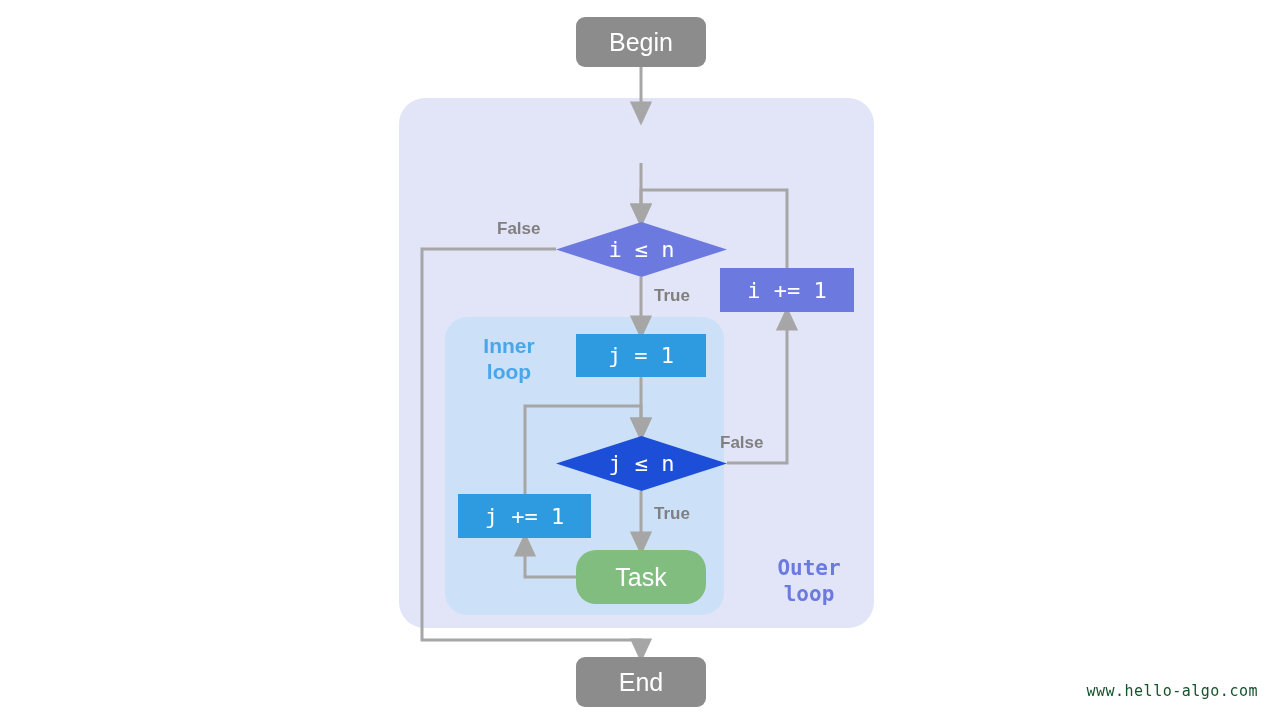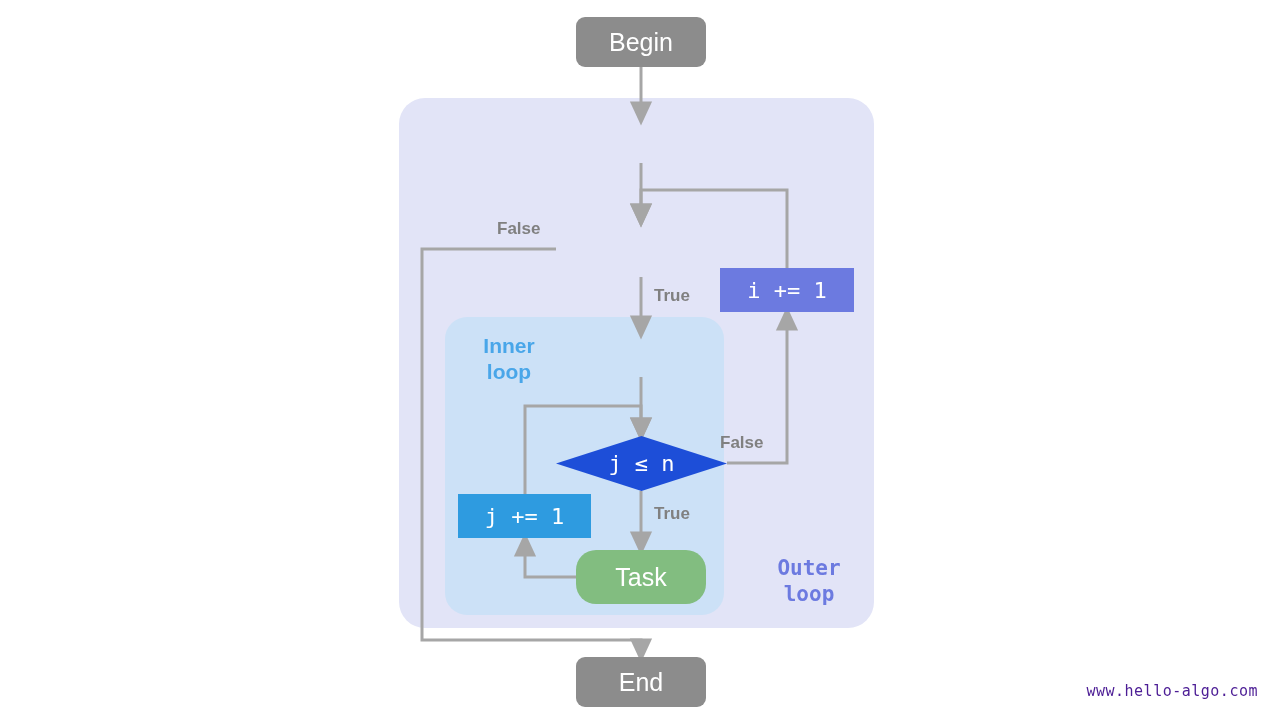--- a/index.html
+++ b/index.html
@@ -136,21 +136,21 @@
     height: 720px;
     pointer-events: none;
   }
   
   #watermark {
     position: absolute;
     right: 22px;
     bottom: 14px;
     font-size: 15px;
     letter-spacing: 0.5px;
-    color: #4c1d95;
+    color: #14532d;
     font-family: "DejaVu Sans Mono", monospace;
   }
 </style>
 </head>
 <body>
 
 <div id="canvas">
 
   <div class="group" id="outer-loop-group"></div>
   <div class="group" id="inner-loop-group"></div>
@@ -181,23 +181,25 @@
 
       <path d="M787,268 L787,190 L641,190 L641,216"></path>
 
       <path d="M556,249 L422,249 L422,640 L641,640 L641,651"></path>
     </g>
   </svg>
 
   <div class="node terminal" id="node-begin">Begin</div>
 
 
+  <div class="diamond outer" id="node-cond-i">i ≤ n</div>
 
   <div class="node rect-outer" id="node-i-inc">i += 1</div>
 
+  <div class="node rect-inner" id="node-j-init">j = 1</div>
 
   <div class="diamond inner" id="node-cond-j">j ≤ n</div>
 
   <div class="node rect-inner" id="node-j-inc">j += 1</div>
 
   <div class="node task" id="node-task">Task</div>
 
   <div class="node terminal" id="node-end">End</div>
 
   <div class="edge-label" id="label-false-outer">False</div>

